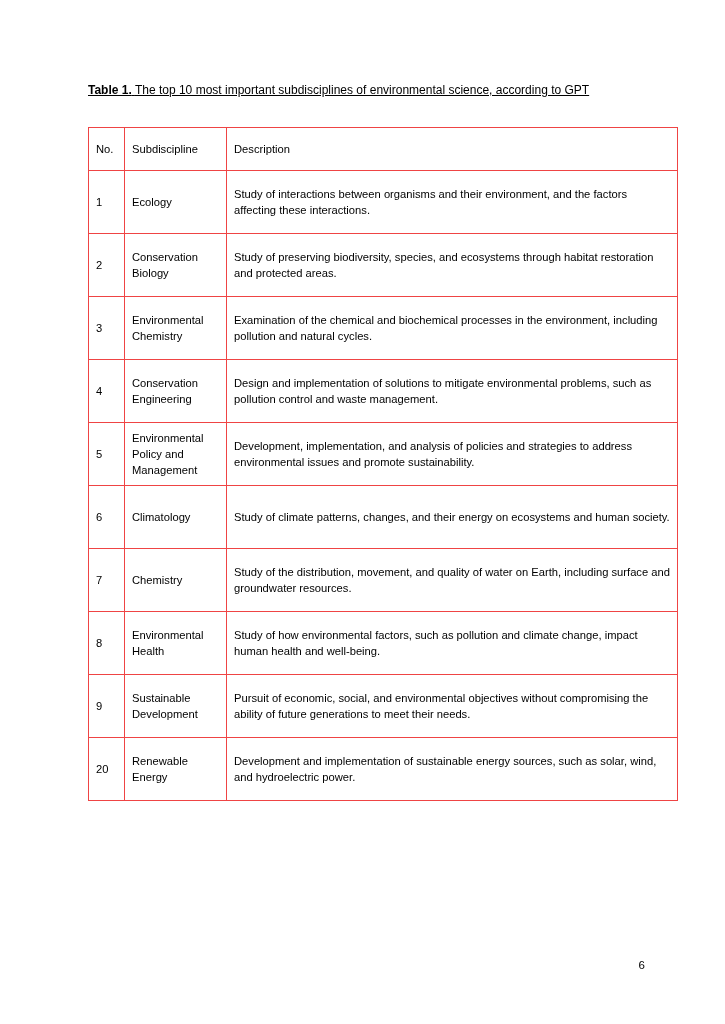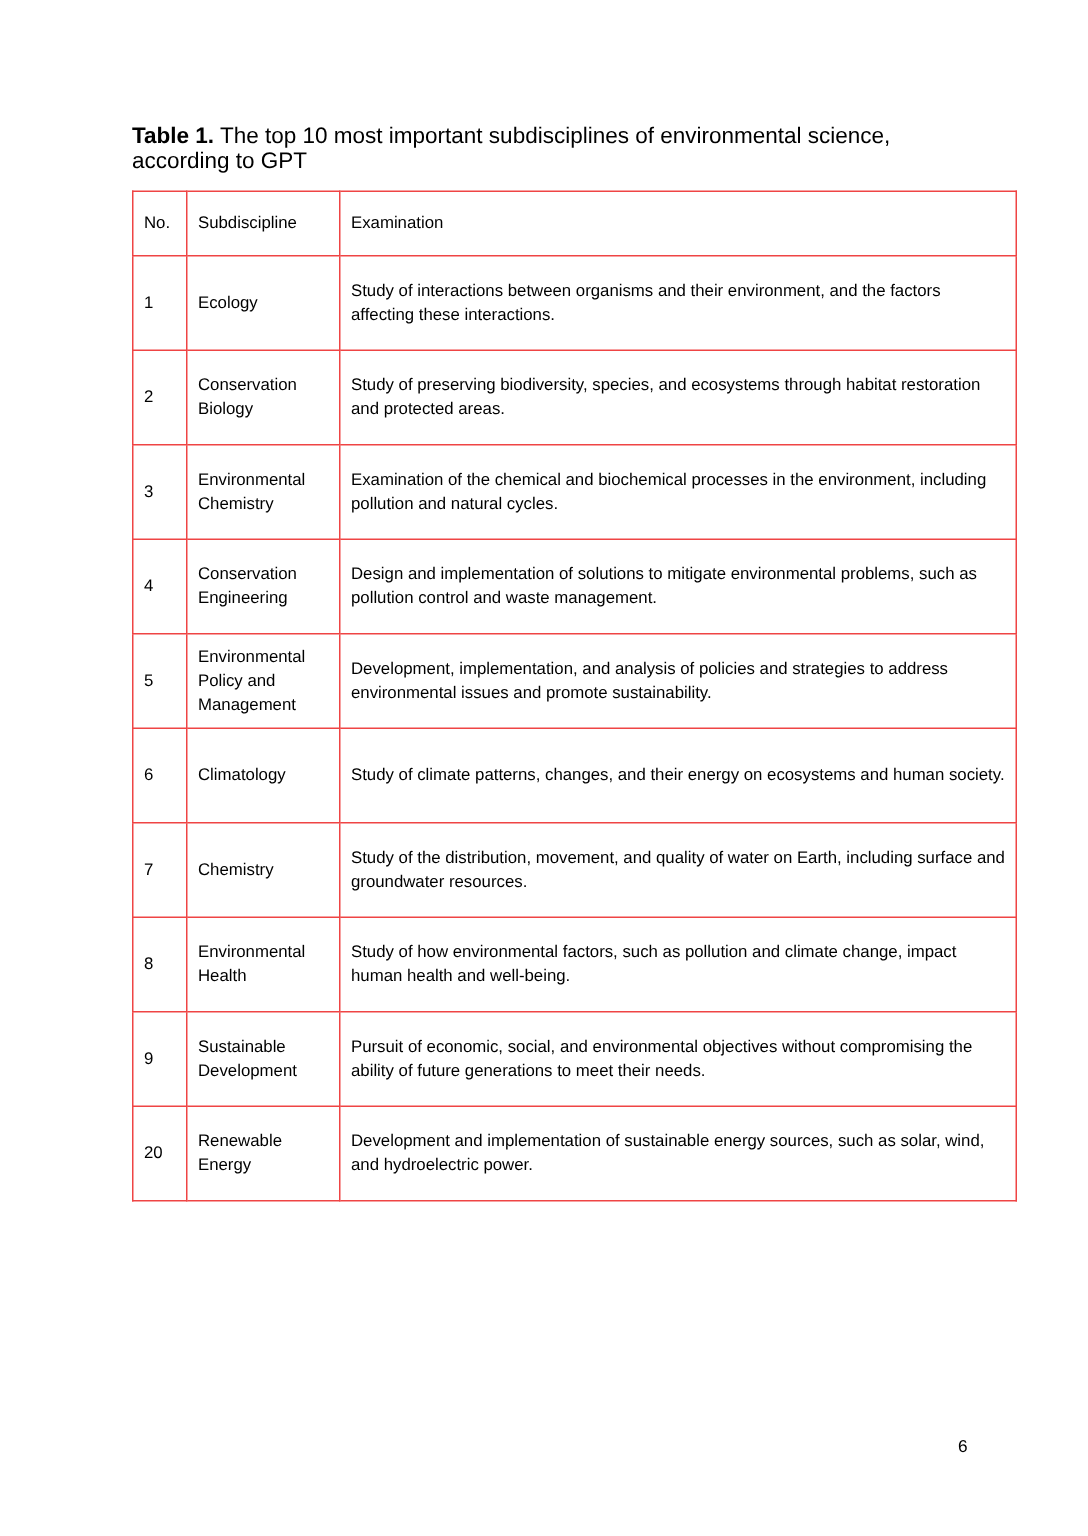--- a/index.html
+++ b/index.html
@@ -30,24 +30,25 @@
     width: 589px;
   }
   .page-heading {
     font-size: 17px;
     font-weight: 400;
     line-height: 20px;
     margin: 0 0 16px 0;
     letter-spacing: 0.1px;
   }
   .table-caption {
-    font-size: 15px;
+    font-size: 12px;
     line-height: 17px;
-    margin: 0 0 11px 0;
+    margin: 0 0 28px 0;
     width: 560px;
+    text-decoration: underline;
   }
   .table-caption .caption-label {
     font-weight: 700;
   }
   table.results-table {
     border-collapse: collapse;
     table-layout: fixed;
     width: 589px;
     border: 1.4px solid #000000;
   }
@@ -106,21 +107,21 @@
     <table class="results-table">
       <colgroup>
         <col class="col-no">
         <col class="col-sub">
         <col class="col-desc">
       </colgroup>
       <tbody>
         <tr class="header-row">
           <td class="cell-no">No.</td>
           <td class="cell-sub">Subdiscipline</td>
-          <td class="cell-desc">Examination</td>
+          <td class="cell-desc">Description</td>
         </tr>
 
         <tr class="data-row">
           <td class="cell-no">1</td>
           <td class="cell-sub">Ecology</td>
           <td class="cell-desc">Study of interactions between organisms and their environment, and the factors affecting these interactions.</td>
         </tr>
 
         <tr class="data-row">
           <td class="cell-no">2</td>

